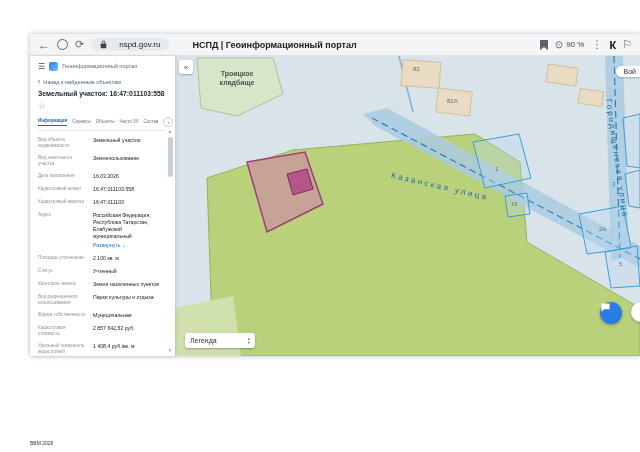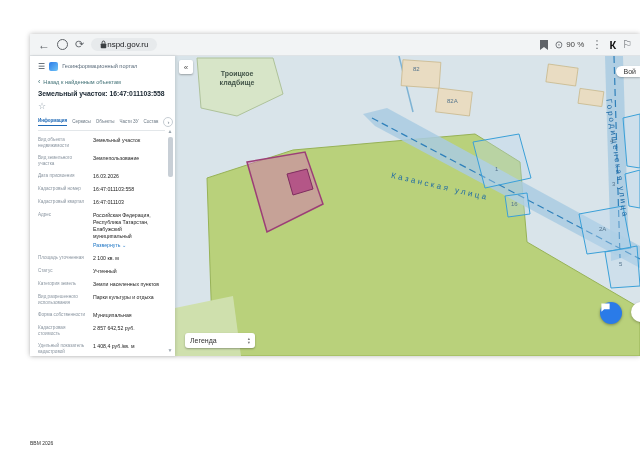--- a/index.html
+++ b/index.html
@@ -5,21 +5,21 @@
   html,body{margin:0;padding:0;background:#fff;}
   .screen{position:relative;width:640px;height:452px;background:#fff;overflow:hidden;
           font-family:"Liberation Sans",sans-serif;color:#202124;}
   .window{position:absolute;left:30px;top:34px;width:610px;height:322px;background:#fff;
           box-shadow:0 0 5px rgba(0,0,0,.28);}
   
   .chrome{height:22px;background:#f2f4f5;border-bottom:1px solid #dfe3e6;display:flex;
           align-items:center;gap:7px;padding:0 8px;box-sizing:border-box;}
   .cicon{font-size:10px;color:#5f6368;line-height:1;}
   .circleicon{width:11px;height:11px;border:1.3px solid #5f6368;border-radius:50%;display:inline-block;box-sizing:border-box;}
-  .urlpill{display:flex;gap:0;background:#e7eaec;border-radius:9px;
+  .urlpill{display:flex;gap:12px;background:#e7eaec;border-radius:9px;
            padding:2px 9px;font-size:8px;color:#202124;}
   .ptitle{font-size:9px;font-weight:700;color:#202124;margin-left:16px;white-space:nowrap;}
   .spacer{flex:1;}
   .zoom{display:flex;align-items:center;gap:3px;font-size:8px;color:#444;}
   .zoom .zo{font-size:10px;color:#5f6368;}
   .klogo{font-size:11px;font-weight:800;color:#101010;letter-spacing:-1px;}
   
   .content{position:relative;display:flex;height:300px;}
   .sidebar{position:relative;width:145px;height:300px;background:#fff;box-sizing:border-box;
            padding:4px 10px 0 8px;overflow:hidden;z-index:2;box-shadow:1px 0 3px rgba(0,0,0,.12);}
@@ -82,20 +82,21 @@
       <span class="cicon" style="font-size:12px">←</span>
       <span class="circleicon"></span>
       <span class="cicon" style="font-size:11px">⟳</span>
       <span class="urlpill">
         <svg width="7" height="9" viewBox="0 0 10 13">
           <rect x="1" y="5" width="8" height="7" rx="1.2" fill="#3c4043"></rect>
           <path d="M3 5 V3.5 a2 2 0 0 1 4 0 V5" stroke="#3c4043" stroke-width="1.4" fill="none"></path>
         </svg>
         <span>nspd.gov.ru</span>
       </span>
+      <span class="ptitle">НСПД | Геоинформационный портал</span>
       <span class="spacer"></span>
       <svg width="8" height="10" viewBox="0 0 8 10">
         <path d="M0 0 h8 v10 l-4 -3 l-4 3 z" fill="#5f6368"></path>
       </svg>
       <span class="zoom">
         <span class="zo">⊙</span>
         <span>90 %</span>
       </span>
       <span class="cicon" style="font-size:11px">⋮</span>
       <span class="klogo">К</span>

